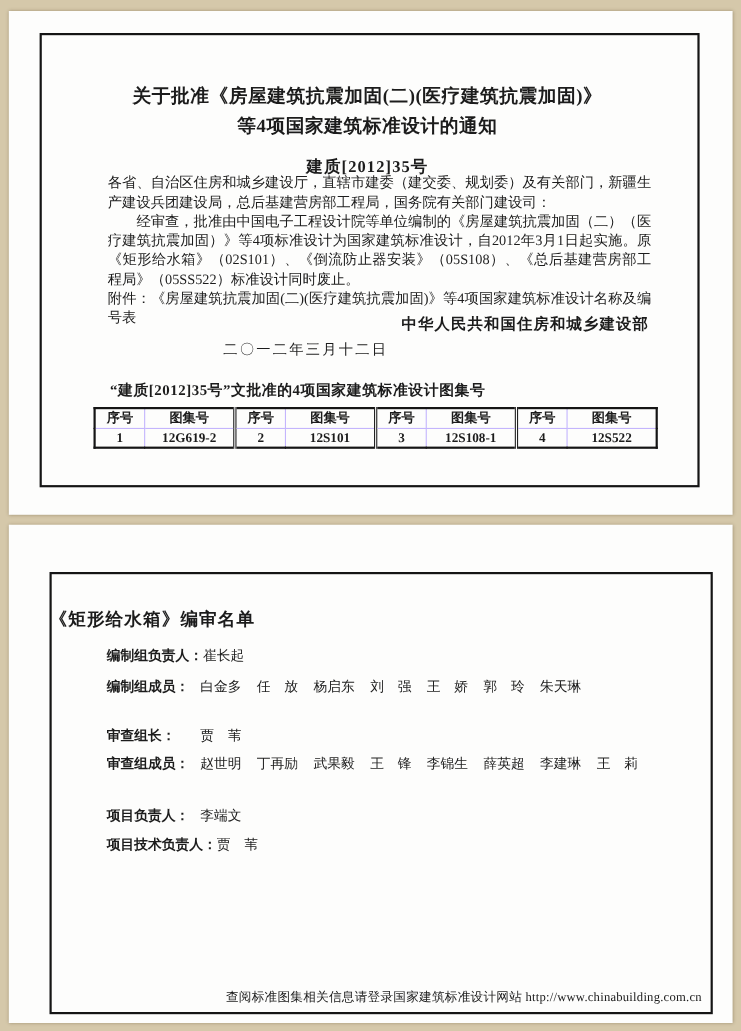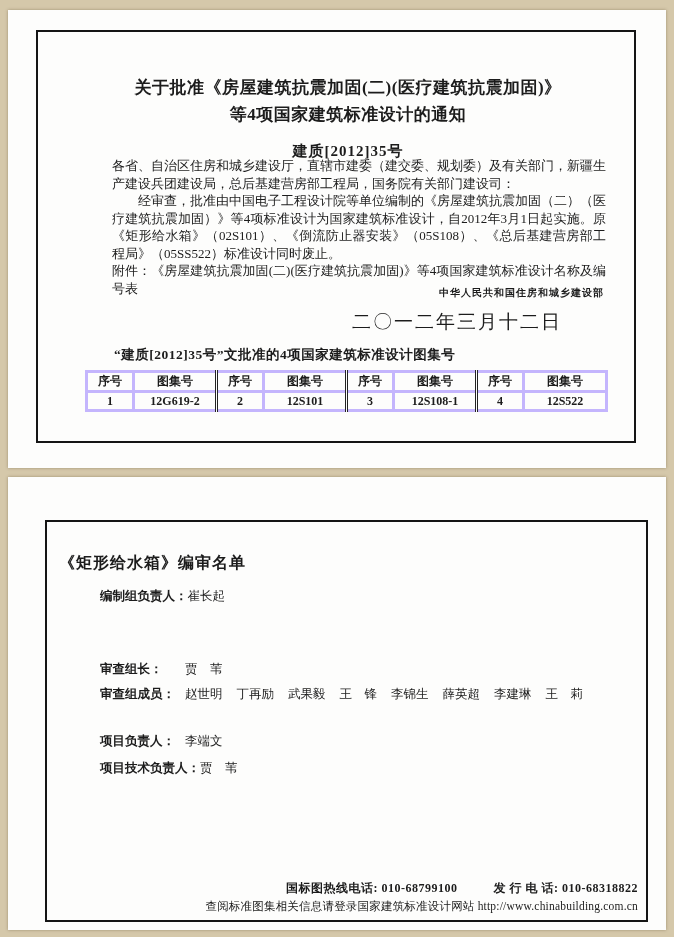--- a/index.html
+++ b/index.html
@@ -13,67 +13,67 @@
   .page{
     position:absolute;left:8px;width:658px;background:#fdfdfc;
     box-shadow:0 0 3px rgba(90,75,45,.45);
   }
   #page1{top:10px;height:458px;}
   #page2{top:477px;height:453px;}
   .frame{position:absolute;border:2px solid #151515;}
   #frame1{left:28px;top:20px;width:596px;height:409px;}
   #frame2{left:37px;top:43px;width:599px;height:398px;}
 
-  .abs{position:absolute;margin-left:14px;}
+  .abs{position:absolute;}
 
   
   .notice-title{
     left:28px;top:64px;width:596px;text-align:center;
     font-size:17px;font-weight:700;line-height:27px;letter-spacing:.5px;
   }
   .doc-number{
     left:28px;top:132px;width:596px;text-align:center;
     font-size:15px;font-weight:700;letter-spacing:1px;
   }
   .body-text{
     left:90px;top:147px;width:494px;
     font-size:13px;line-height:17.5px;text-align:justify;
   }
   .body-text p{margin:0;}
   .body-text p.indent{text-indent:2em;}
   .issuer{
     left:0;top:276px;width:582px;text-align:right;
-    font-size:10px;font-weight:700;letter-spacing:1px;
+    font-size:14px;font-weight:700;letter-spacing:1px;
   }
   .issue-date{
-    left:0;top:299px;width:582px;text-align:right;padding-right:42px;
-    font-size:19px;letter-spacing:2px;box-sizing:border-box;
+    left:0;top:299px;width:582px;text-align:center;padding-right:42px;
+    font-size:13px;letter-spacing:2px;box-sizing:border-box;
   }
   .table-caption{
     left:92px;top:336px;font-size:13.5px;font-weight:700;letter-spacing:.5px;
   }
   table.atlas{
     position:absolute;left:77px;top:360px;
     border-collapse:collapse;border:2px solid #151515;
     font-size:12px;font-weight:700;text-align:center;
   }
   table.atlas td{
-    border:3px solid #c4b5fd;height:16px;padding:0 2px;
+    border:1px solid #c4b5fd;height:16px;padding:0 2px;
   }
   table.atlas td.seq{width:40px;}
   table.atlas td.code{width:76px;}
   table.atlas td.grp{border-left:3px double #222;}
 
   
   .roster-title{
     left:37px;top:76px;width:599px;text-align:left;
     font-size:16px;font-weight:700;letter-spacing:1px;
   }
   .role-row{
-    left:78px;display:flex;align-items:baseline;
+    left:89px;display:flex;align-items:baseline;
     font-size:12.5px;white-space:nowrap;
   }
   .role-row .role-label{font-weight:700;min-width:85px;display:inline-block;}
   .role-row .names{display:flex;gap:14px;margin-left:0;}
   .role-row .names.wide{align-items:flex-end;}
   .role-row .name{font-weight:400;}
   #row1{top:111px;}
   #row2{top:139px;}
   #row3{top:184px;}
   #row4{top:209px;}
@@ -142,20 +142,32 @@
   <div class="frame" id="frame2"></div>
 
   <div class="abs roster-title">《矩形给水箱》编审名单</div>
 
   <div class="abs role-row" id="row1">
     <span class="role-label">编制组负责人：</span>
     <span class="names">
         <span class="name">崔长起</span>
       </span>
   </div>
+  <div class="abs role-row" id="row2">
+    <span class="role-label">编制组成员：</span>
+    <span class="names">
+        <span class="name">白金多</span>
+        <span class="name">任　放</span>
+        <span class="name">杨启东</span>
+        <span class="name">刘　强</span>
+        <span class="name">王　娇</span>
+        <span class="name">郭　玲</span>
+        <span class="name">朱天琳</span>
+      </span>
+  </div>
   <div class="abs role-row" id="row3">
     <span class="role-label">审查组长：</span>
     <span class="names">
         <span class="name">贾　苇</span>
       </span>
   </div>
   <div class="abs role-row" id="row4">
     <span class="role-label">审查组成员：</span>
     <span class="names wide">
         <span class="name">赵世明</span>
@@ -174,18 +186,14 @@
         <span class="name">李端文</span>
       </span>
   </div>
   <div class="abs role-row" id="row6">
     <span class="role-label">项目技术负责人：</span>
     <span class="names">
         <span class="name">贾　苇</span>
       </span>
   </div>
 
-  <div class="abs footer-line1">
-    <span>国标图热线电话: 010-68799100</span>
-    <span>发 行 电 话: 010-68318822</span>
-  </div>
   <div class="abs footer-line2">查阅标准图集相关信息请登录国家建筑标准设计网站 http://www.chinabuilding.com.cn</div>
 </div>
 
 </body></html>

